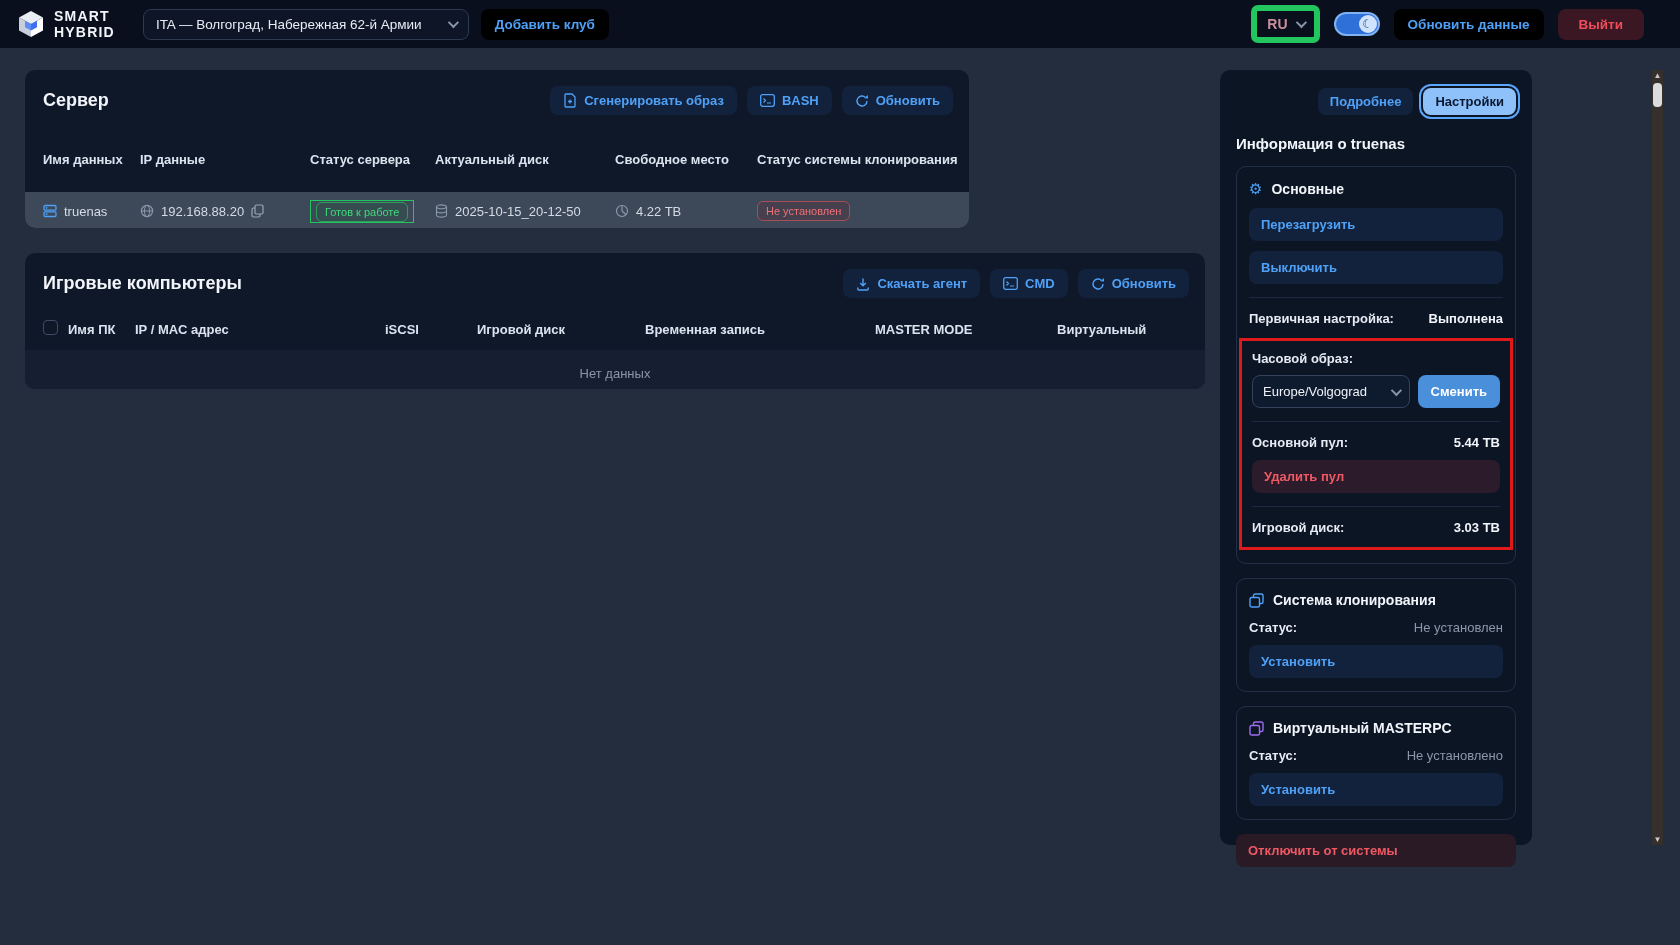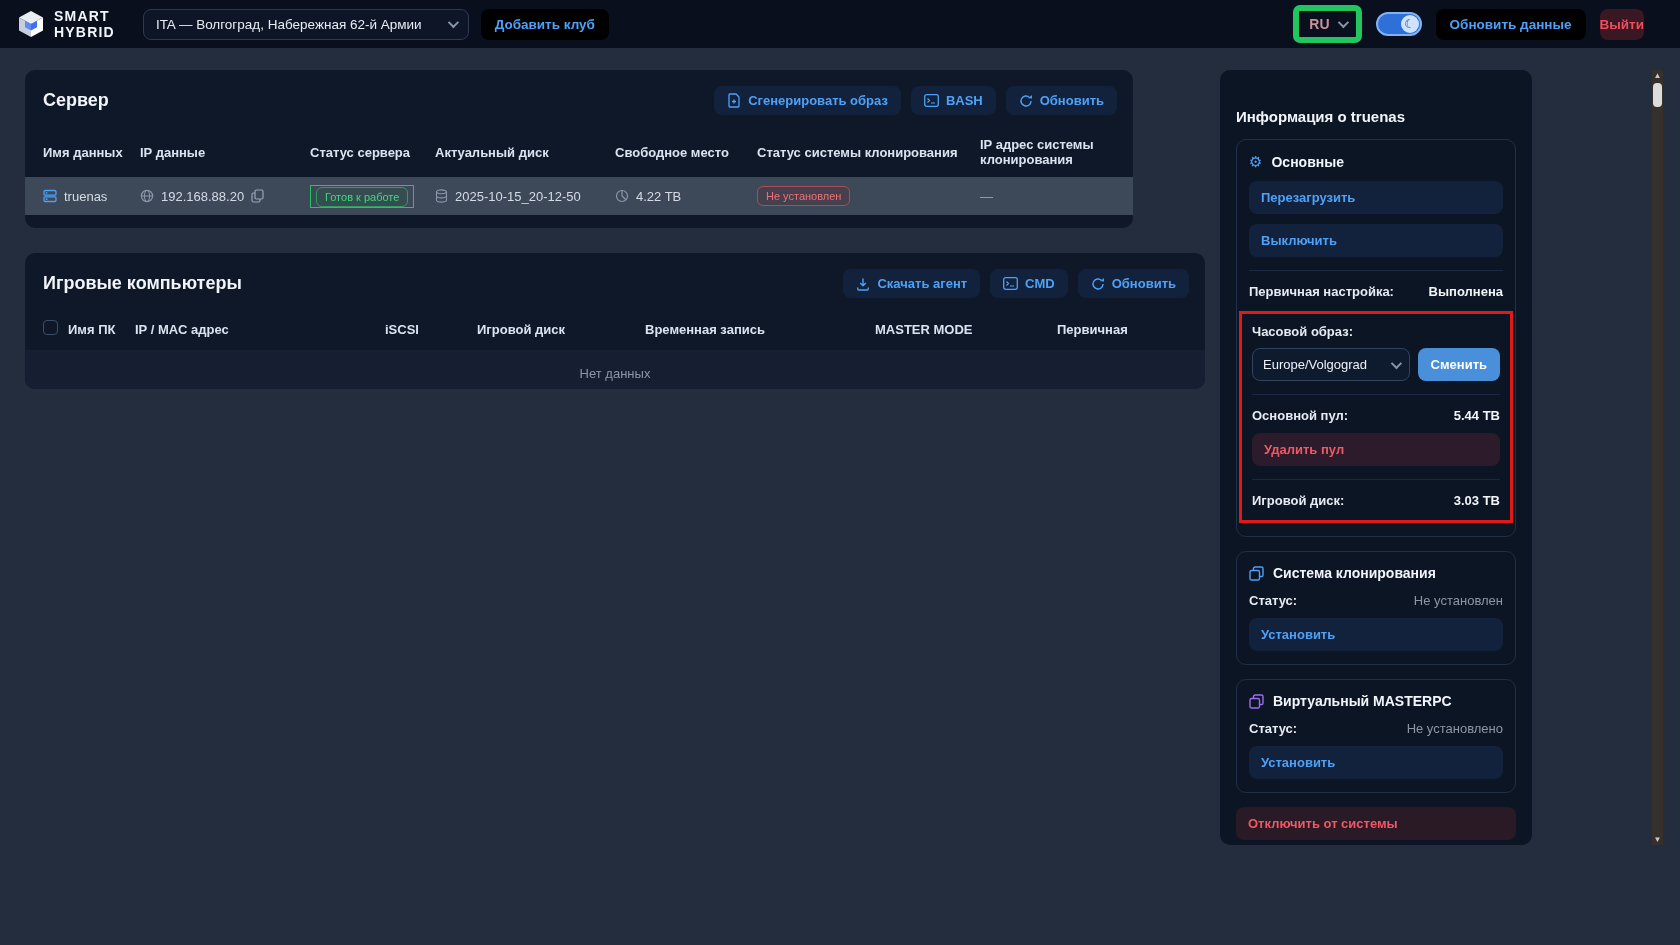--- a/index.html
+++ b/index.html
@@ -37,27 +37,27 @@
   .toggle {
     width:46px; height:24px; border-radius:13px; background:#2f6fd8;
     border:2px solid #7fb2f5; position:relative; cursor:pointer;
   }
   .toggle-knob {
     position:absolute; right:1px; top:1px; width:18px; height:18px; border-radius:50%;
     background:#cfe3ff; display:flex; align-items:center; justify-content:center;
     font-size:12px; color:#16335f; line-height:1;
   }
   .btn-exit { background:#3a1722; color:#ef4c5c; font-weight:bold; font-size:13.5px;
-    border:none; border-radius:8px; padding:8px 0; cursor:pointer; font-family:inherit; }
+    border:none; border-radius:8px; padding:8px 21px; cursor:pointer; font-family:inherit; }
 
   
   .card {
     position:absolute; background:#0e1829; border-radius:10px; overflow:hidden;
   }
-  .card-server { left:25px; top:70px; width:1108px; height:158px; }
+  .card-server { left:25px; top:70px; width:944px; height:158px; }
   .card-pcs    { left:25px; top:253px; width:1180px; height:136px; }
   .card-head { display:flex; align-items:center; padding:16px 16px 0 18px; }
   .card-title { font-size:18px; font-weight:bold; color:#f2f5fa; }
   .card-actions { margin-left:auto; display:flex; gap:10px; }
   .act-btn {
     background:#13223c; color:#4ea1f7; border:none; border-radius:8px;
     font-size:13px; font-weight:bold; padding:7px 13px; cursor:pointer;
     display:flex; align-items:center; gap:7px; font-family:inherit;
   }
   .grid-srv { display:grid; grid-template-columns:97px 170px 125px 180px 142px 223px 1fr; align-items:center; }
@@ -284,27 +284,31 @@
   </div>
 
   <div class="thead grid-pcs">
     <div><span class="checkbox" style="display:inline-block"></span></div>
     <div>Имя ПК</div>
     <div>IP / MAC адрес</div>
     <div>iSCSI</div>
     <div>Игровой диск</div>
     <div>Временная запись</div>
     <div>MASTER MODE</div>
-    <div>Первичная</div>
+    <div>Виртуальный</div>
   </div>
 
   <div class="empty-row">Нет данных</div>
 </div>
 
 <div class="sidebar">
+  <div class="tabs">
+    <div class="tab tab-inactive">Подробнее</div>
+    <div class="tab tab-active">Настройки</div>
+  </div>
 
   <div class="sb-title">Информация о truenas</div>
 
   <div class="sb-card">
     <div class="sb-card-title">
       <span class="ic-blue" style="font-size:15px">⚙</span>
       <span>Основные</span>
     </div>
     <button class="sb-btn">Перезагрузить</button>
     <button class="sb-btn">Выключить</button>

